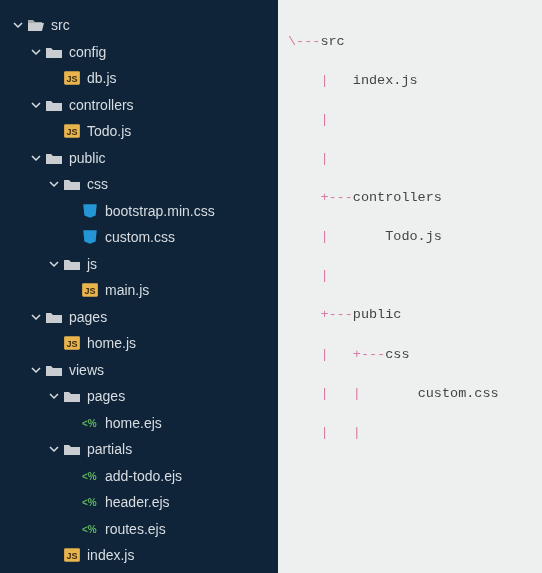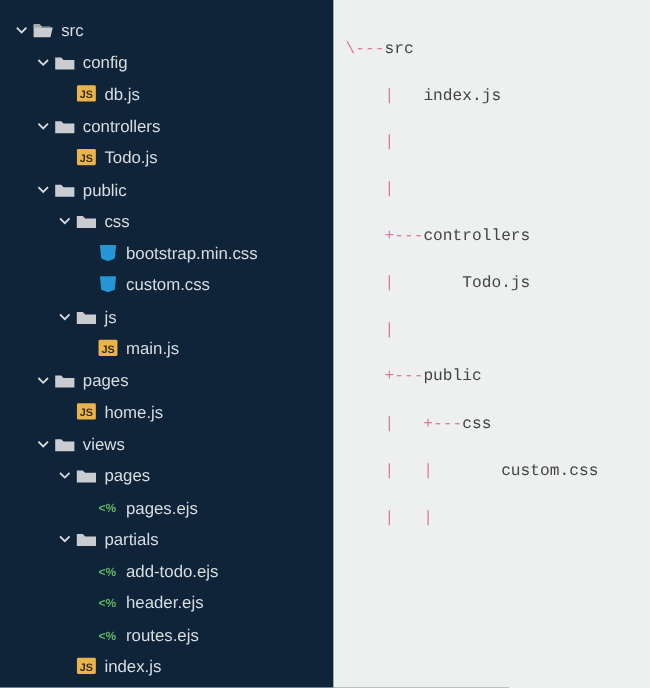--- a/index.html
+++ b/index.html
@@ -258,21 +258,21 @@
     <span class="label">pages</span>
   </div>
 
   <div class="row ind-3">
     <span class="chevron"></span>
     <span class="icon">
         <svg viewBox="0 0 18 14">
           <text x="1" y="11" font-size="10" font-weight="bold" fill="#5fb35f">&lt;%</text>
         </svg>
       </span>
-    <span class="label">pages.ejs</span>
+    <span class="label">home.ejs</span>
   </div>
 
   <div class="row ind-2">
     <span class="chevron">
         <svg viewBox="0 0 10 10">
           <path d="M1 3 L5 7 L9 3" fill="none" stroke="#d8dde2" stroke-width="1.5"></path>
         </svg>
       </span>
     <span class="icon">
         <svg viewBox="0 0 18 14">

